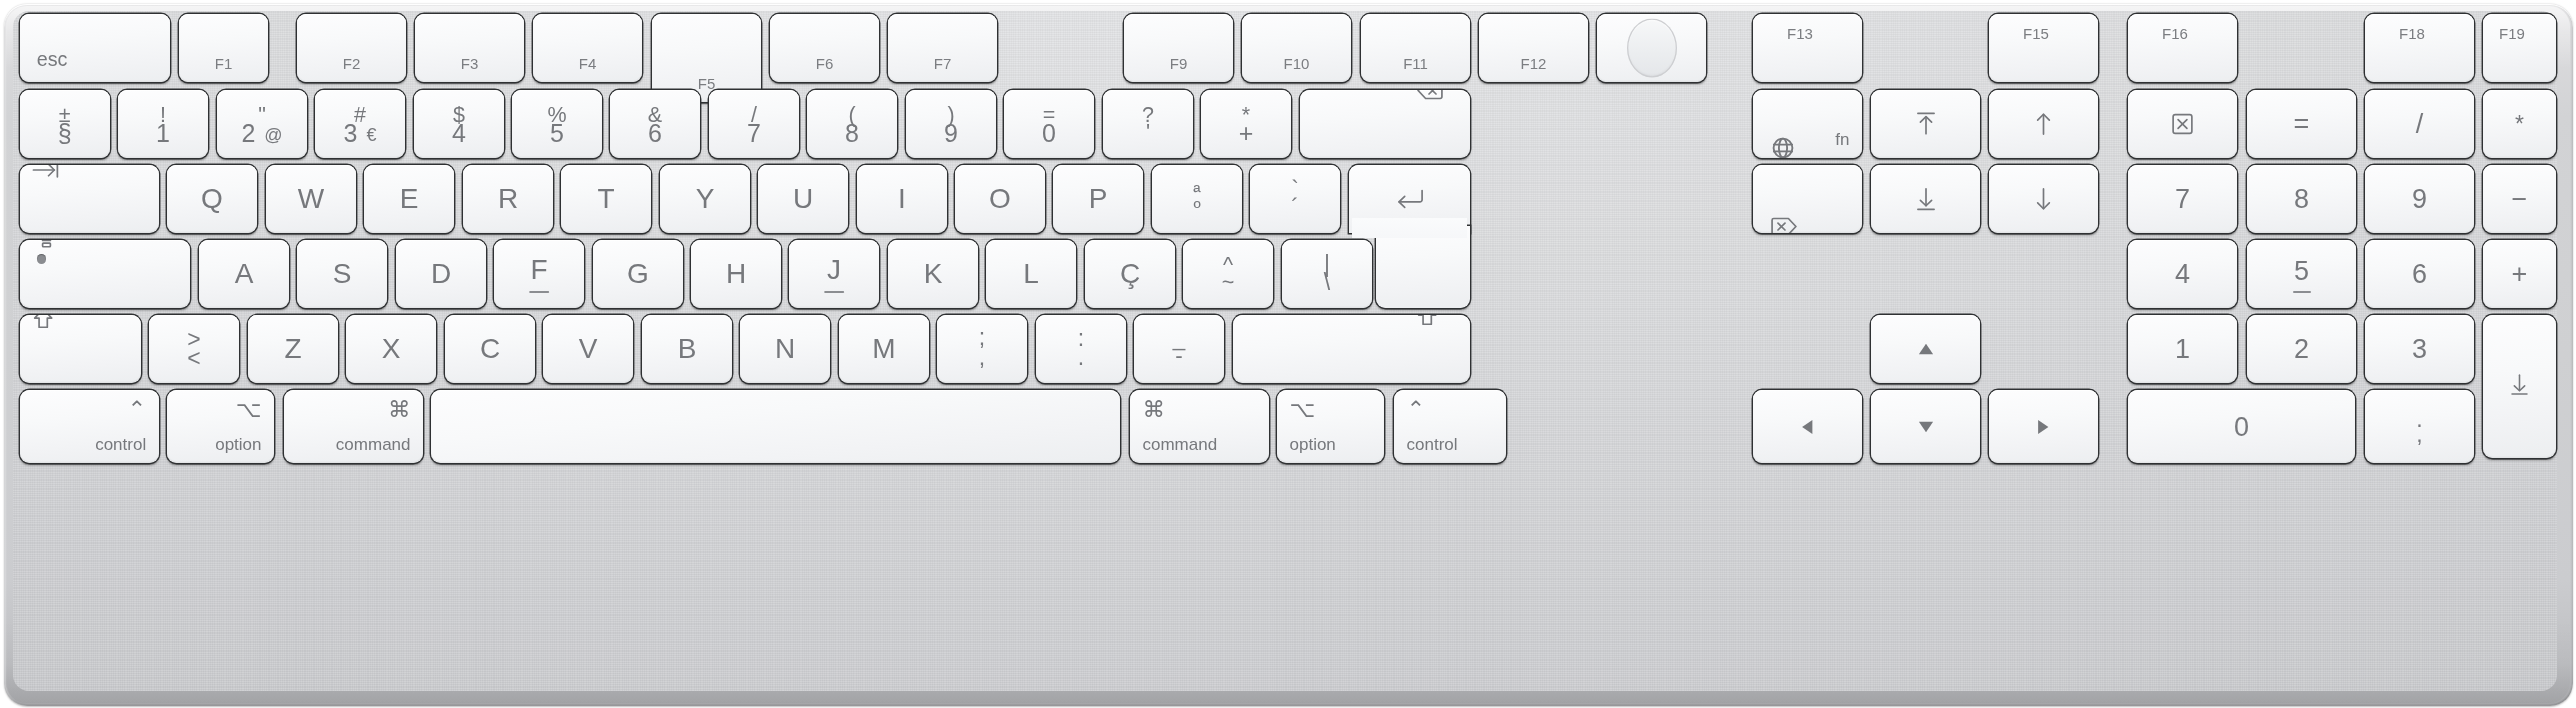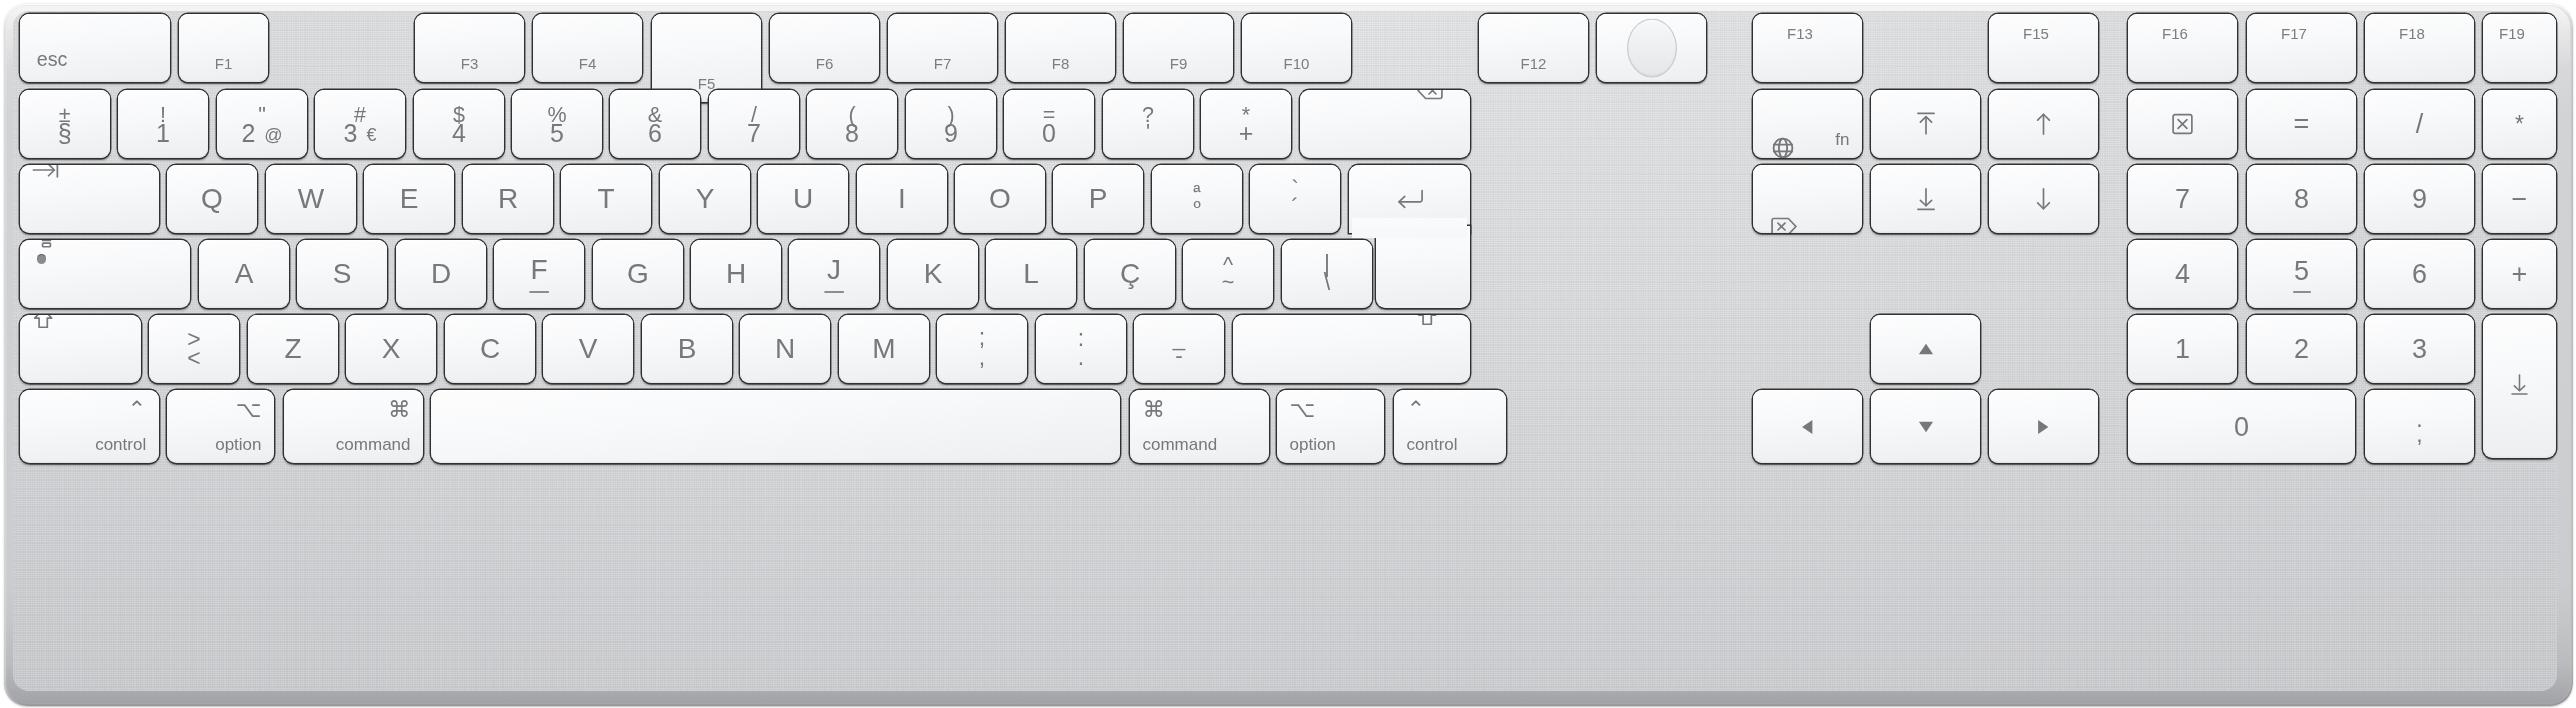--- a/index.html
+++ b/index.html
@@ -107,20 +107,26 @@
     <span class="lbl esc">esc</span>
   </div>
 
   <div class="key" style="left:179px;top:14.3px;width:89px;height:68px">
     <span class="lbl fnicon">
       
     </span>
     <span class="lbl fntxt">F1</span>
   </div>
 
+  <div class="key" style="left:297px;top:14.3px;width:109px;height:68px">
+    <span class="lbl fnicon">
+      
+    </span>
+    <span class="lbl fntxt">F2</span>
+  </div>
 
   <div class="key" style="left:415px;top:14.3px;width:109px;height:68px">
     <span class="lbl fnicon">
       
     </span>
     <span class="lbl fntxt">F3</span>
   </div>
 
   <div class="key" style="left:533px;top:14.3px;width:109px;height:68px">
     <span class="lbl fnicon">
@@ -143,64 +149,61 @@
     <span class="lbl fntxt">F6</span>
   </div>
 
   <div class="key" style="left:888px;top:14.3px;width:109px;height:68px">
     <span class="lbl fnicon">
       
     </span>
     <span class="lbl fntxt">F7</span>
   </div>
 
-  <div class="key" style="left:1006px;top:14.3px;width:109px;height:68px">
-    <span class="lbl fnicon">
-      
-    </span>
-    <span class="lbl fntxt">F8</span>
-  </div>
 
   <div class="key" style="left:1124px;top:14.3px;width:109px;height:68px">
     <span class="lbl fnicon">
       
     </span>
     <span class="lbl fntxt">F9</span>
   </div>
 
   <div class="key" style="left:1242px;top:14.3px;width:109px;height:68px">
     <span class="lbl fnicon">
       
     </span>
     <span class="lbl fntxt">F10</span>
   </div>
 
+  <div class="key" style="left:1361px;top:14.3px;width:109px;height:68px">
+    <span class="lbl fnicon">
+      
+    </span>
+    <span class="lbl fntxt">F11</span>
+  </div>
 
   <div class="key" style="left:1479px;top:14.3px;width:109px;height:68px">
     <span class="lbl fnicon">
       
     </span>
     <span class="lbl fntxt">F12</span>
   </div>
 
   <div class="key" style="left:1597px;top:14.3px;width:109px;height:68px">
     <div class="touchid"></div>
   </div>
 
   <div class="key" style="left:1753px;top:14.3px;width:109px;height:68px">
     <span class="lbl fnonly">F13</span>
   </div>
   <div class="key" style="left:1989px;top:14.3px;width:109px;height:68px">
     <span class="lbl fnonly">F15</span>
   </div>
   <div class="key" style="left:2128px;top:14.3px;width:109px;height:68px">
     <span class="lbl fnonly">F16</span>
-  </div>
-  <div class="key" style="left:2247px;top:14.3px;width:109px;height:68px">
-    <span class="lbl fnonly">F17</span>
   </div>
   <div class="key" style="left:2365px;top:14.3px;width:109px;height:68px">
     <span class="lbl fnonly">F18</span>
   </div>
   <div class="key" style="left:2483px;top:14.3px;width:73px;height:68px">
     <span class="lbl fnonly">F19</span>
   </div>
 
   <div class="key" style="left:19.7px;top:90px;width:90px;height:68px">
     <span class="lbl up">±</span>

